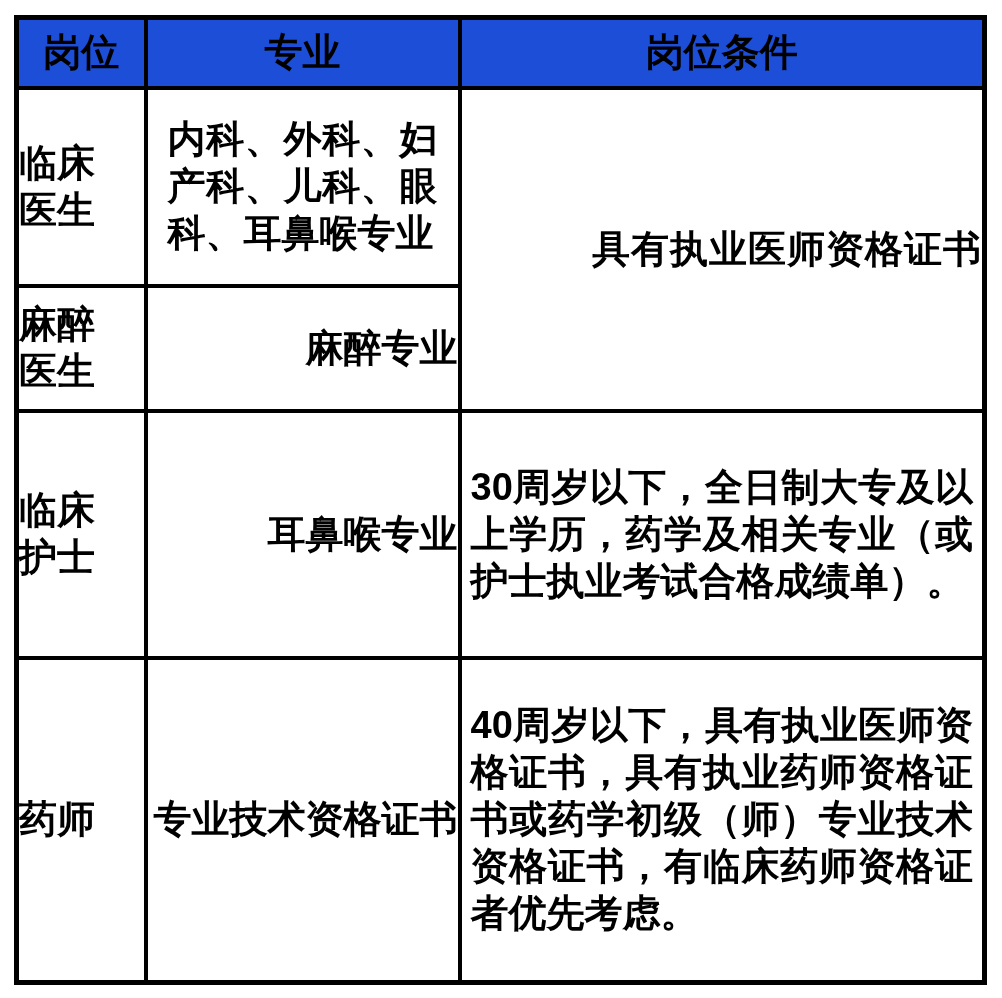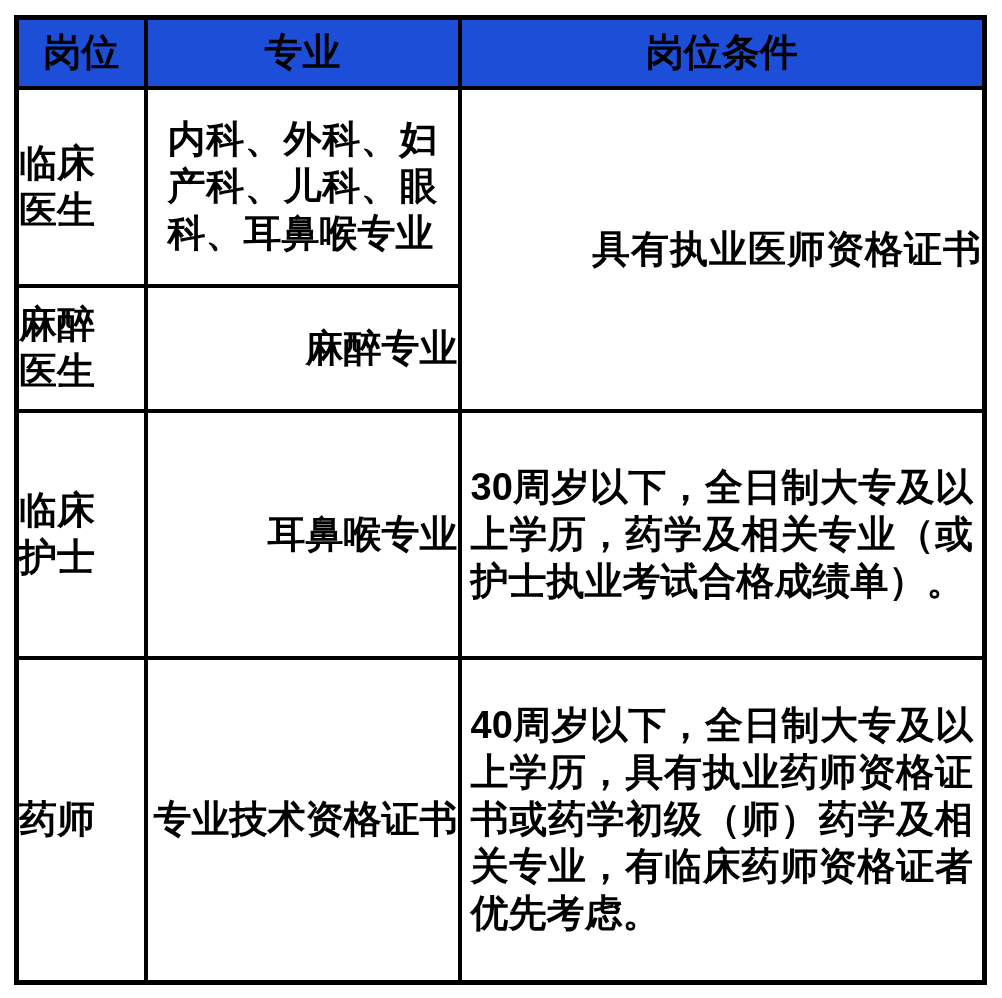--- a/index.html
+++ b/index.html
@@ -93,16 +93,16 @@
     </tr>
     <tr style="height:247px">
       <td class="pos">临床
 护士</td>
       <td class="major-c">耳鼻喉专业</td>
       <td class="cond-j">30周岁以下，全日制大专及以上学历，药学及相关专业（或护士执业考试合格成绩单）。</td>
     </tr>
     <tr style="height:325px">
       <td class="pos">药师</td>
       <td class="major-c">专业技术资格证书</td>
-      <td class="cond-j">40周岁以下，全日制大专及以上学历，具有执业药师资格证书或药学初级（师）药学及相关专业，有临床药师资格证者优先考虑。</td>
+      <td class="cond-j">40周岁以下，具有执业医师资格证书，具有执业药师资格证书或药学初级（师）专业技术资格证书，有临床药师资格证者优先考虑。</td>
     </tr>
   </tbody>
 </table>
 
 </body></html>

